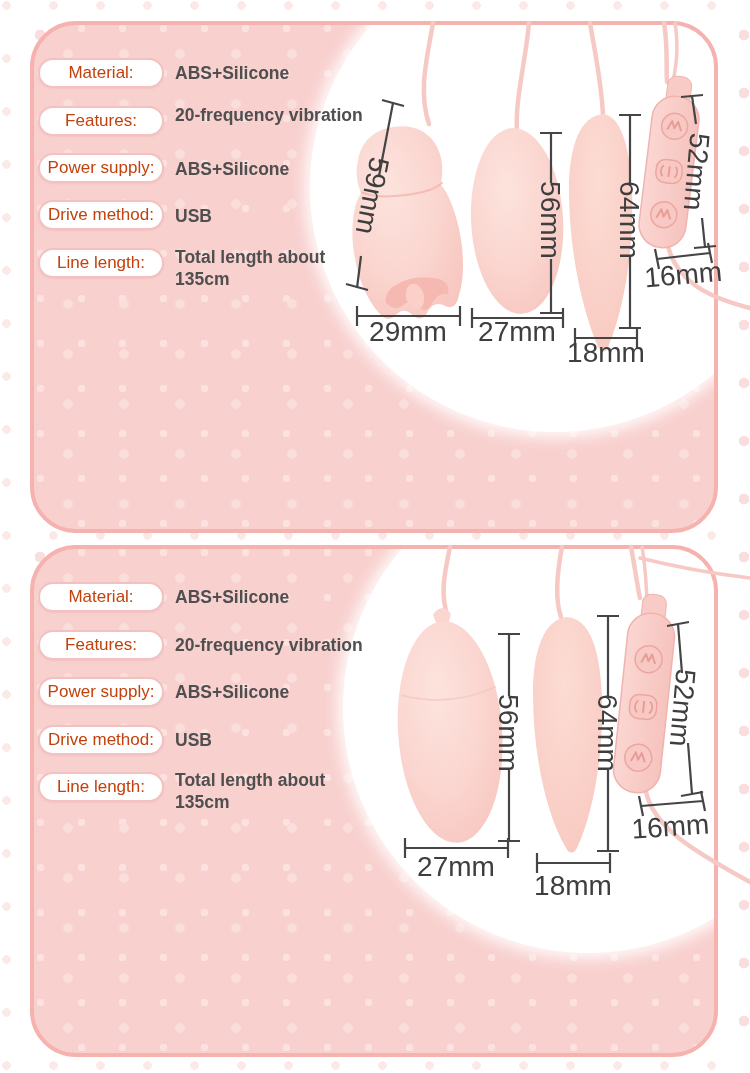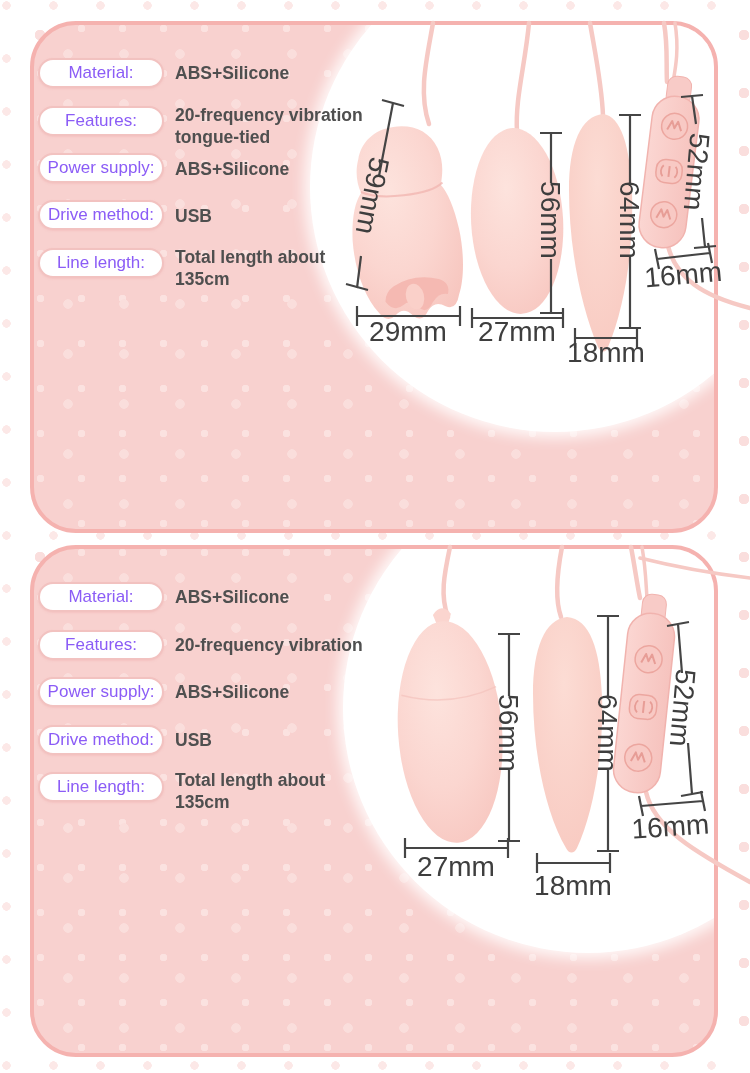--- a/index.html
+++ b/index.html
@@ -22,21 +22,21 @@
   .panel-1{top:21px;}
   .panel-2{top:545px;}
   .white-circle{position:absolute;width:490px;height:490px;border-radius:50%;
     background:#ffffff;box-shadow:0 0 14px 6px rgba(255,255,255,.85);}
   .circle-1{left:276px;top:-83px;}
   .circle-2{left:309px;top:-86px;}
   .overlay{position:absolute;left:0;top:0;width:750px;height:1073px;pointer-events:none;}
   .txt-layer{position:absolute;left:0;top:0;width:750px;height:1073px;}
   .pill{position:absolute;width:126px;height:30px;background:#ffffff;
     border:2px solid #f2c2c0;border-radius:18px;display:flex;align-items:center;justify-content:center;
-    box-sizing:border-box;font-size:17px;color:#8b5cf6;box-shadow:0 1px 2px rgba(238,170,168,.35);}
+    box-sizing:border-box;font-size:17px;color:#c2410c;box-shadow:0 1px 2px rgba(238,170,168,.35);}
   .val{position:absolute;left:175px;font-size:17.5px;color:#4f4f4f;line-height:22px;white-space:nowrap;font-weight:bold;}
   svg text{font-family:"Liberation Sans",sans-serif;font-size:28px;fill:#3e3e3e;}
 </style>
 </head>
 <body>
 
 <div class="page">
 
   <div class="panel panel-1">
     <div class="white-circle circle-1"></div>
@@ -215,21 +215,20 @@
     <div class="pill" style="left:38px;top:58px">
         <span>Material:</span>
       </div>
     <div class="val" style="top:62px">ABS+Silicone</div>
 
     <div class="pill" style="left:38px;top:106px">
         <span>Features:</span>
       </div>
     <div class="val" style="top:104px">
       <div>20-frequency vibration</div>
-      <div>tongue-tied</div>
     </div>
 
     <div class="pill" style="left:38px;top:153px">
         <span>Power supply:</span>
       </div>
     <div class="val" style="top:158px">ABS+Silicone</div>
 
     <div class="pill" style="left:38px;top:200px">
         <span>Drive method:</span>
       </div>

